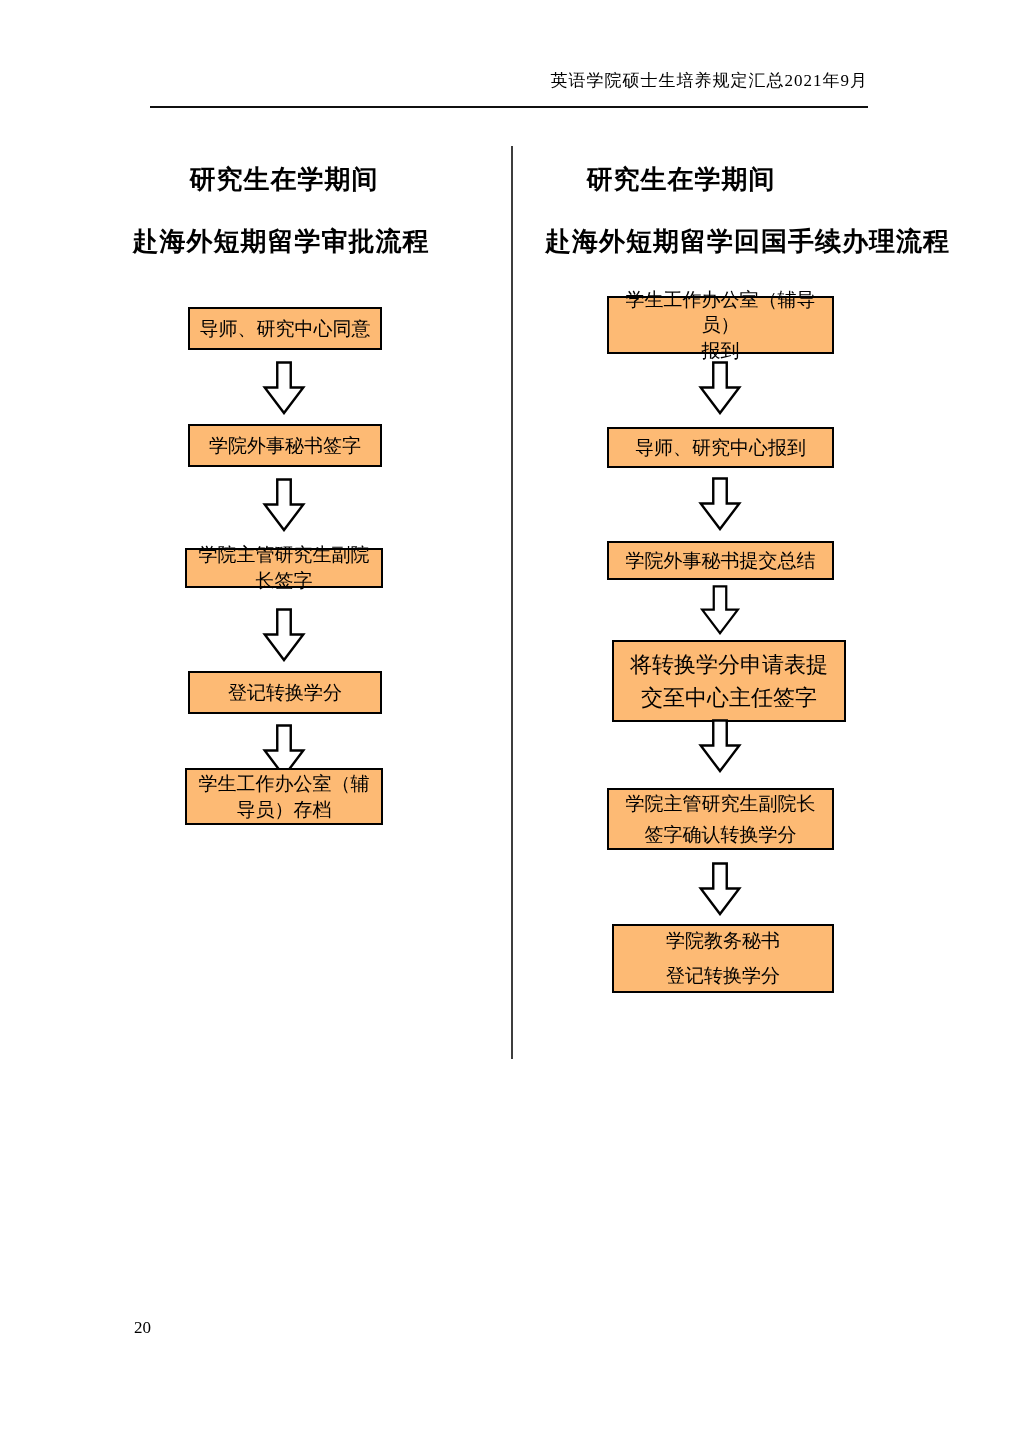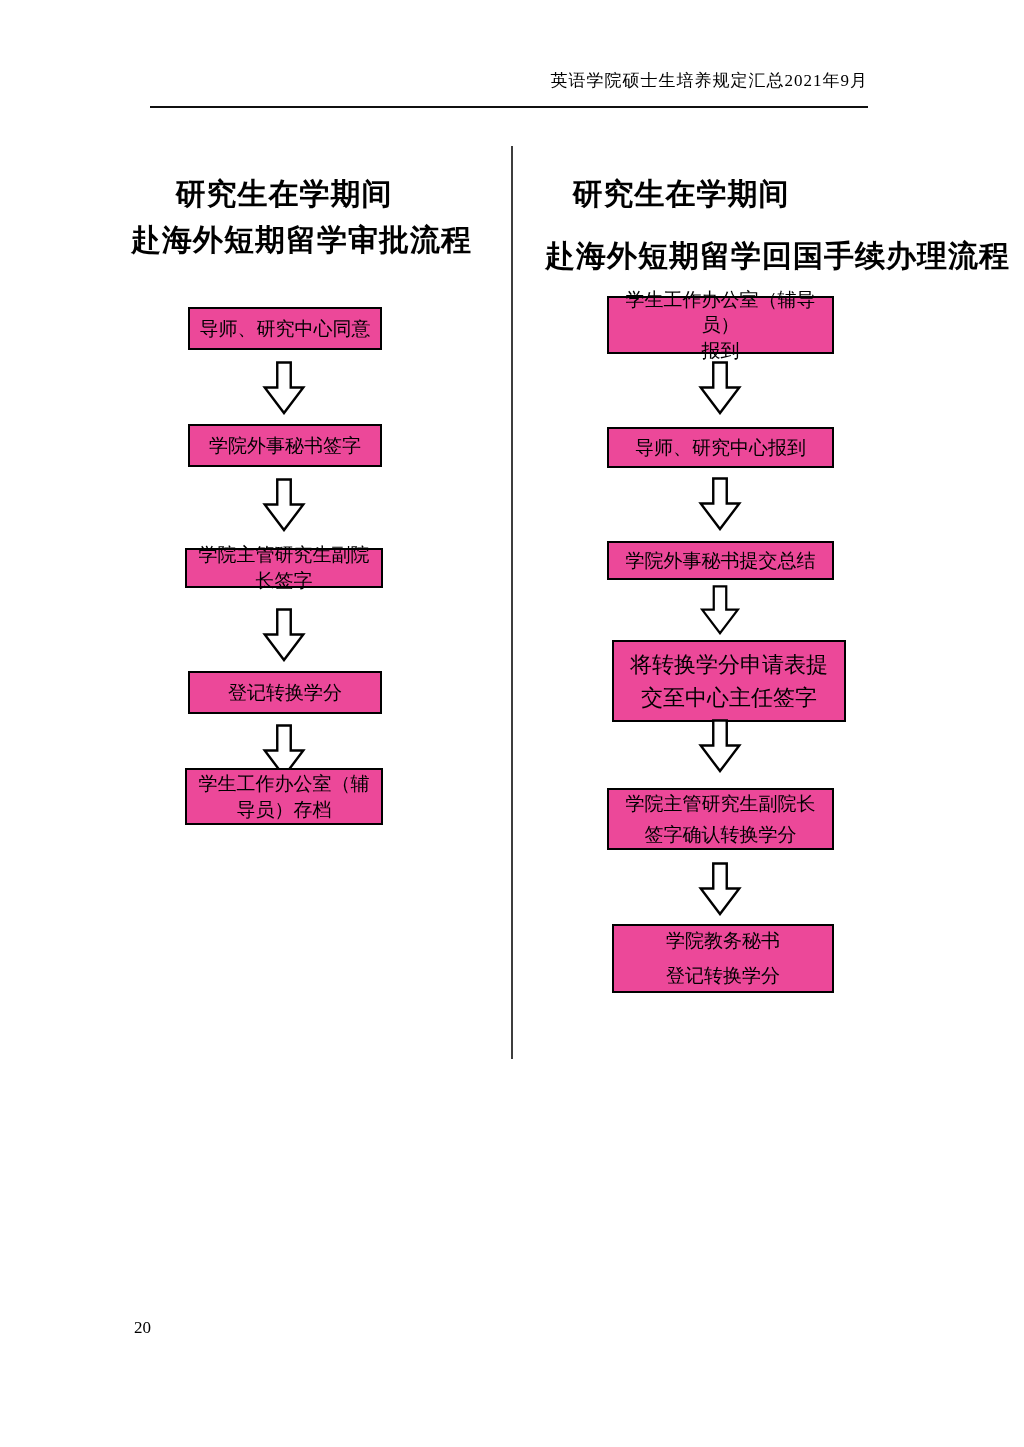--- a/index.html
+++ b/index.html
@@ -35,33 +35,32 @@
     top: 146px;
     width: 2px;
     height: 913px;
     background: #3d3d3d;
   }
   .col-title {
     position: absolute;
     width: 300px;
     text-align: center;
     font-weight: bold;
-    font-size: 30px;
+    font-size: 26px;
     letter-spacing: 1px;
     white-space: nowrap;
-    margin-top: 12px;
   }
   .lt1 { left: 134px; top: 162px; }
-  .lt2 { left: 131px; top: 208px; }
+  .lt2 { left: 131px; top: 224px; }
   .rt1 { left: 531px; top: 162px; }
   .rt2 { left: 545px; top: 224px; width: 340px; }
   .flow-box {
     position: absolute;
     border: 2px solid #000000;
-    background: #ec4899;
+    background: #fdba74;
     display: flex;
     align-items: center;
     justify-content: center;
     text-align: center;
     font-size: 19px;
     line-height: 1.35;
     white-space: pre-line;
   }
   .lb1 { left: 188px; top: 307px; width: 194px; height: 43px; }
   .lb2 { left: 188px; top: 424px; width: 194px; height: 43px; }

